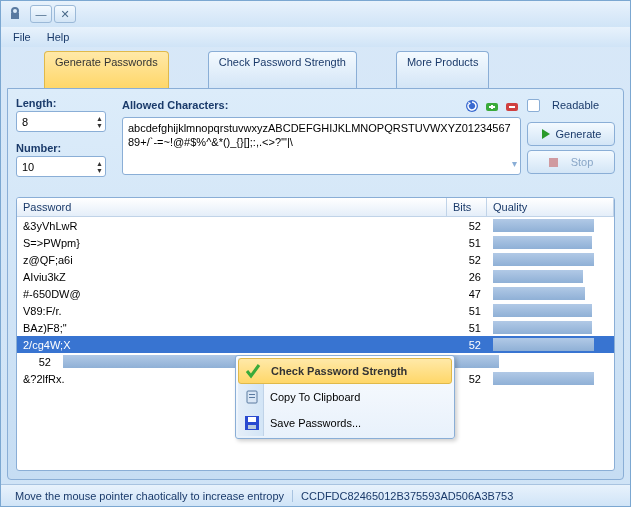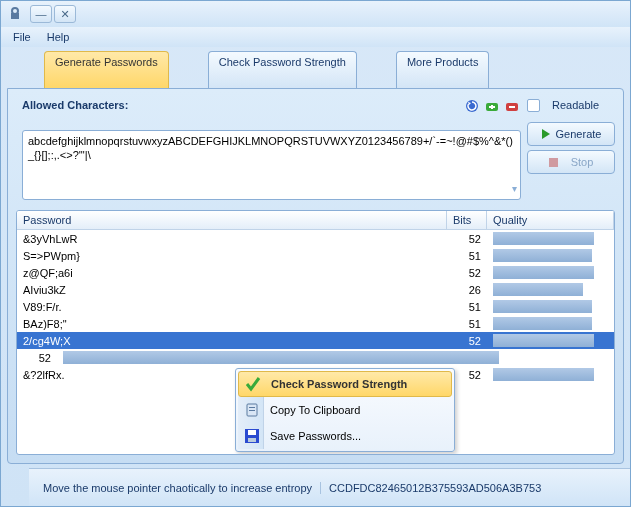--- a/index.html
+++ b/index.html
@@ -20,21 +20,21 @@
 .lbl { color: #1a3a6a; font-weight: bold; margin-bottom: 2px; }
 .midcol { flex: 1; margin: 0 6px; }
 .rightcol { width: 88px; display: flex; flex-direction: column; gap: 4px; }
 .spin { display: flex; align-items: center; background: #fff; border: 1px solid #8aaed6; border-radius: 3px; height: 21px; width: 90px; padding: 0 2px 0 5px; margin-bottom: 10px; }
 .spin .val { flex: 1; }
 .spin .arrows { display: flex; flex-direction: column; }
 .spin .arrows span { font-size: 7px; line-height: 7px; cursor: default; color: #333; }
 .charsrow { display: flex; align-items: center; justify-content: center; }
 .charslabel { flex: 1; }
 .iconbtn { width: 18px; height: 18px; margin-left: 2px; display: flex; align-items: center; justify-content: center; }
-.textarea { background: #fff; border: 1px solid #8aaed6; border-radius: 3px; height: 70px; padding: 3px 5px; margin-top: 15px; position: relative; color: #000; line-height: 14px; word-break: break-all; }
+.textarea { background: #fff; border: 1px solid #8aaed6; border-radius: 3px; height: 58px; padding: 3px 5px; margin-top: 2px; position: relative; color: #000; line-height: 14px; word-break: break-all; }
 .sb { position: absolute; right: 3px; bottom: 3px; color: #8aaed6; font-size: 10px; }
 .chk { display: flex; align-items: flex-start; gap: 12px; color: #1a3a6a; margin-bottom: 6px; margin-top: 2px; }
 .chk .box { width: 13px; height: 13px; border: 1px solid #8aaed6; background: #fff; border-radius: 2px; }
 .btn2 { height: 24px; border: 1px solid #8aaed6; border-radius: 4px; background: linear-gradient(#f4faff,#d3e5f6); display: flex; align-items: center; justify-content: center; gap: 5px; color: #1a3a6a; text-align: center; }
 .btn2.dis { color: #8aa7c7; gap: 13px; }
 .table { margin-top: 10px; border: 1px solid #8aaed6; background: #fff; flex: 1; border-radius: 3px; overflow: hidden; position: relative; }
 .thead { display: flex; background: linear-gradient(#fff, #e4eef9); border-bottom: 1px solid #c0d3e8; }
 .th { padding: 3px 6px; border-right: 1px solid #c0d3e8; color: #1a3a6a; }
 .th.c0 { width: 430px; }
 .th.c1 { width: 40px; text-align: left; }
@@ -44,21 +44,21 @@
 .td { padding: 0 6px; }
 .td.c0 { width: 430px; }
 .td.c1 { width: 40px; text-align: right; }
 .td.c2 { flex: 1; display: flex; align-items: center; }
 .bar { height: 13px; background: linear-gradient(#b1c9e6, #8fb0d6); }
 .ctxmenu { position: absolute; left: 218px; top: 157px; width: 220px; background: linear-gradient(#fafcff,#e8f1fb); border: 1px solid #8aaed6; border-radius: 3px; box-shadow: 2px 2px 4px rgba(0,0,0,.2); padding: 2px; }
 .ctxmenu .gutter { position: absolute; left: 2px; top: 2px; bottom: 2px; width: 26px; background: linear-gradient(90deg,#e4eef9,#d3e5f6); border-right: 1px solid #c0d3e8; }
 .ctxitem { position: relative; display: flex; align-items: center; height: 26px; padding-left: 32px; border-radius: 3px; }
 .ctxitem.hl { background: linear-gradient(#ffe9a8,#ffd769); border: 1px solid #e0b94a; font-weight: bold; color: #333; }
 .ctxicon { position: absolute; left: 5px; width: 18px; height: 18px; display: flex; align-items: center; justify-content: center; }
-.status { height: 38px; background: linear-gradient(#e8f2fc, #d0e4f7); border-top: 1px solid #a8c3e0; display: flex; align-items: center; padding: 0 14px; color: #1a3a6a; margin-left: 28px; }
+.status { height: 22px; background: linear-gradient(#e8f2fc, #d0e4f7); border-top: 1px solid #a8c3e0; display: flex; align-items: center; padding: 0 14px; color: #1a3a6a; }
 .status .s1 { flex: 0 0 auto; padding-right: 8px; border-right: 1px solid #a8c3e0; }
 .status .s2 { padding-left: 8px; }
 svg { display: block; }
 </style>
 </head>
 <body>
 
 <div class="window">
   <div class="titlebar">
     <span class="icon">
@@ -77,20 +77,38 @@
   </div>
 
   <div class="tabs">
     <div class="tab active">Generate Passwords</div>
     <div class="tab">Check Password Strength</div>
     <div class="tab">More Products</div>
   </div>
 
   <div class="panel">
     <div class="toprow">
+      <div class="leftcol">
+        <div class="lbl">Length:</div>
+        <div class="spin">
+          <span class="val">8</span>
+          <span class="arrows">
+              <span>▲</span>
+              <span>▼</span>
+            </span>
+        </div>
+        <div class="lbl">Number:</div>
+        <div class="spin">
+          <span class="val">10</span>
+          <span class="arrows">
+              <span>▲</span>
+              <span>▼</span>
+            </span>
+        </div>
+      </div>
       <div class="midcol">
         <div class="charsrow">
           <div class="lbl charslabel">Allowed Characters:</div>
           <span class="iconbtn">
               <svg width="16" height="16">
                 <circle cx="8" cy="8" r="6" fill="#3a6ad0"></circle>
                 <path d="M8 4a4 4 0 1 1-3.5 2" fill="none" stroke="#fff" stroke-width="1.5"></path>
                 <path d="M4 4l1 3 2-2z" fill="#fff"></path>
               </svg>
             </span>
@@ -162,20 +180,27 @@
             </div>
           </div>
           <div class="tr">
             <div class="td c0">AIviu3kZ</div>
             <div class="td c1">26</div>
             <div class="td c2">
               <div class="bar" style="width: 78%;"></div>
             </div>
           </div>
           <div class="tr">
+            <div class="td c0">#-650DW@</div>
+            <div class="td c1">47</div>
+            <div class="td c2">
+              <div class="bar" style="width: 80%;"></div>
+            </div>
+          </div>
+          <div class="tr">
             <div class="td c0">V89:F/r.</div>
             <div class="td c1">51</div>
             <div class="td c2">
               <div class="bar" style="width: 86%;"></div>
             </div>
           </div>
           <div class="tr">
             <div class="td c0">BAz)F8;"</div>
             <div class="td c1">51</div>
             <div class="td c2">

